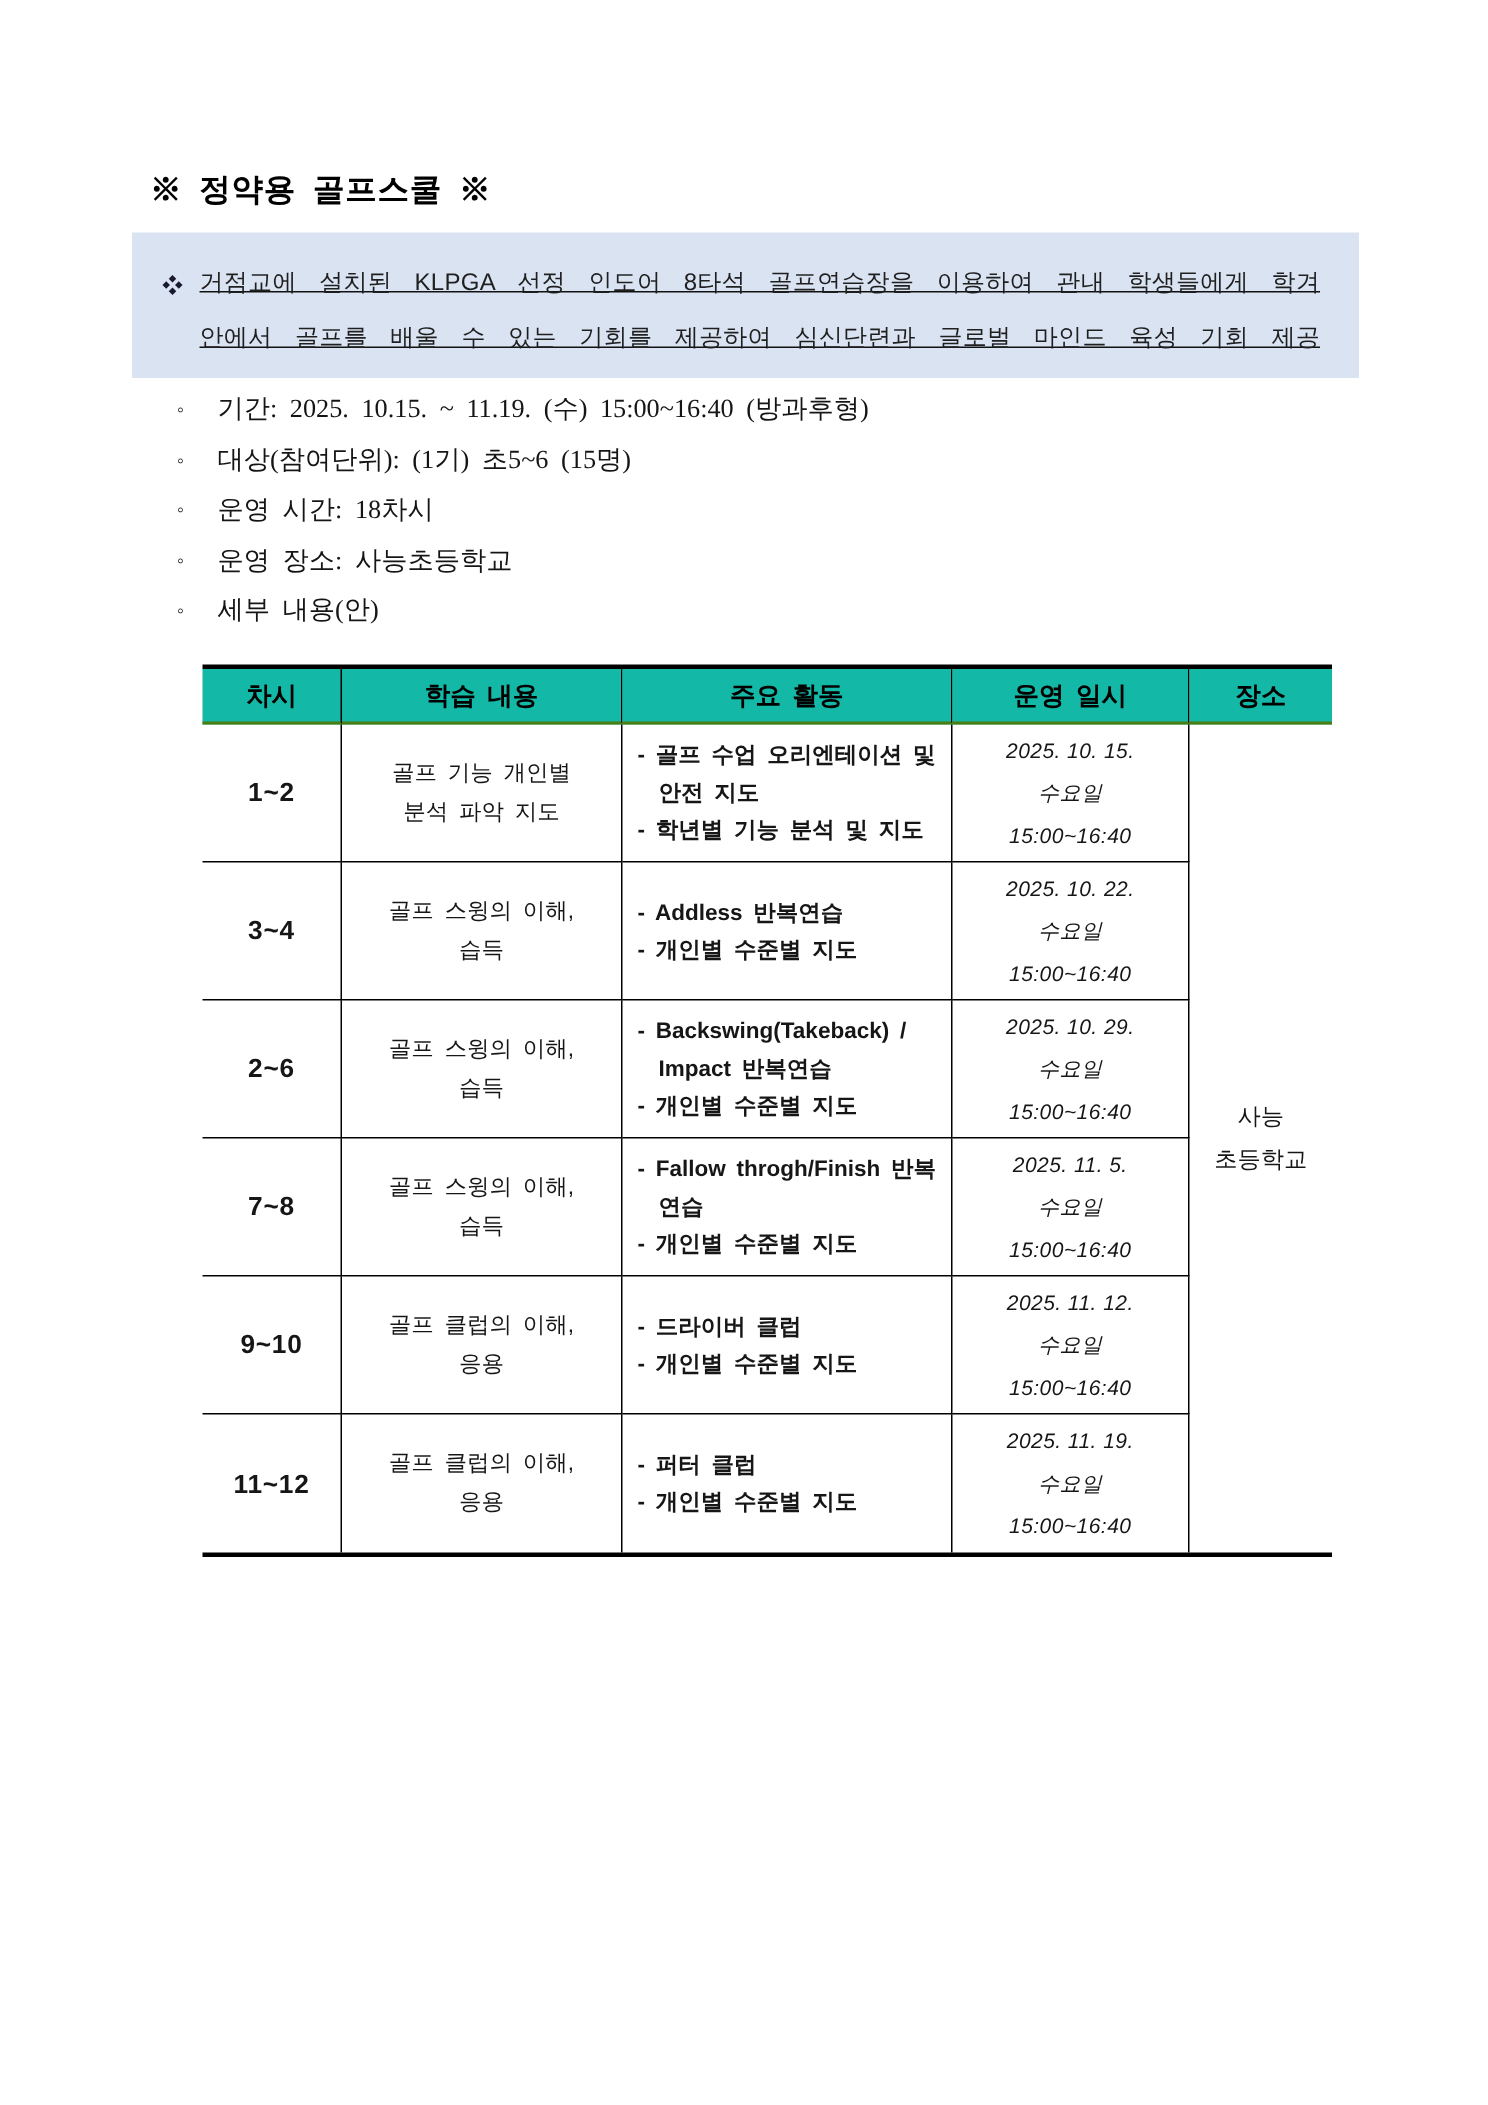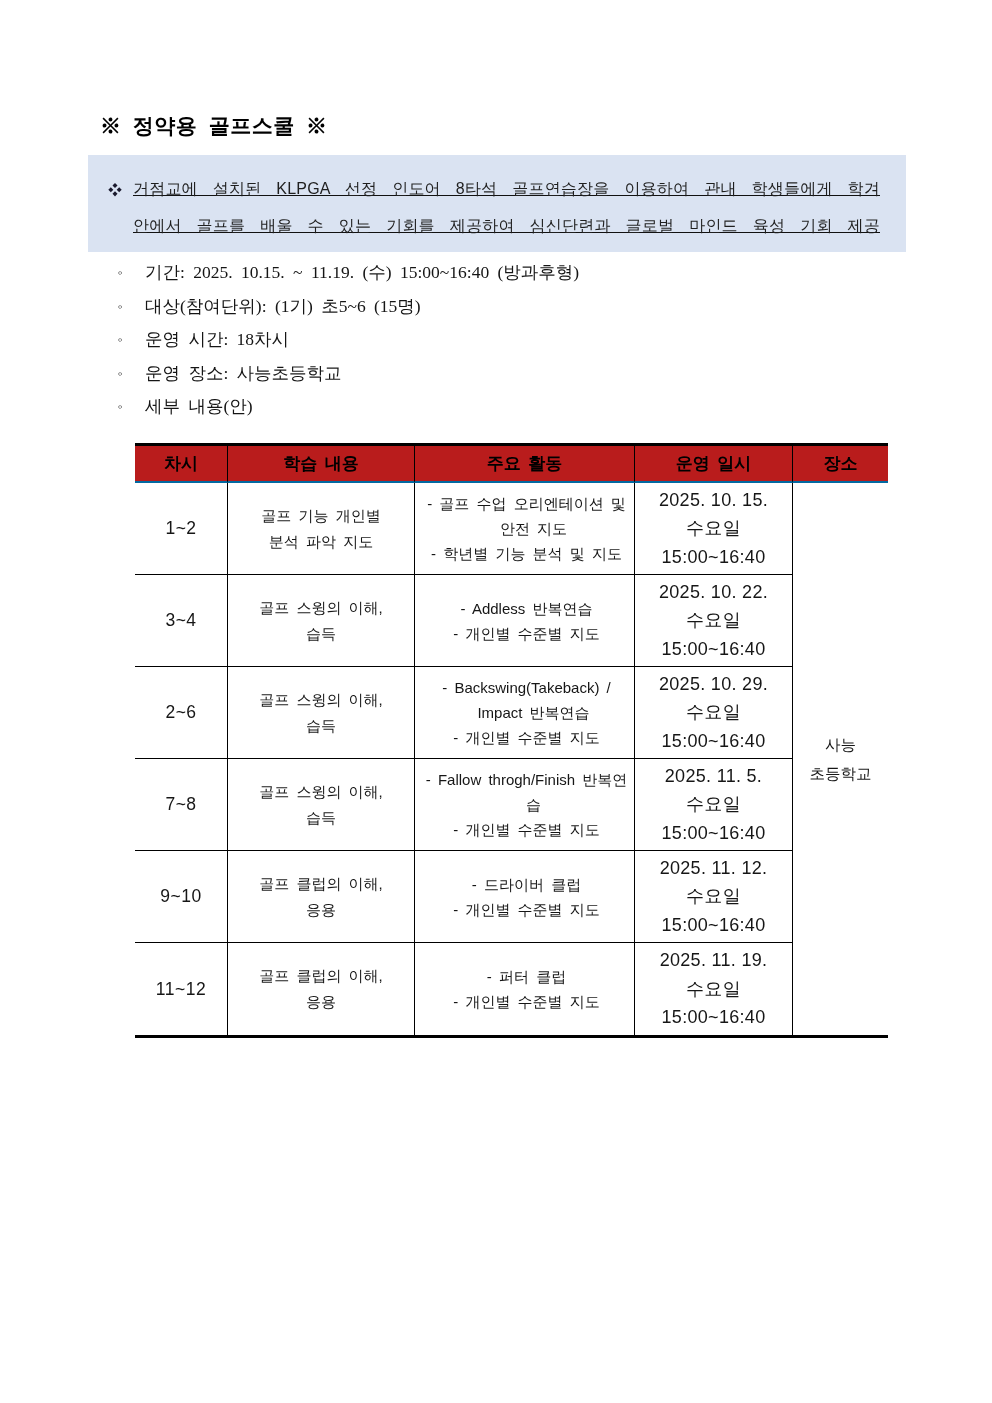--- a/index.html
+++ b/index.html
@@ -64,57 +64,58 @@
     border-bottom: 3px solid #000000;
     table-layout: fixed;
   }
   col.c1 { width: 93px; }
   col.c2 { width: 187px; }
   col.c3 { width: 220px; }
   col.c4 { width: 158px; }
   col.c5 { width: 95px; }
 
   th {
-    background: #b91c1c;
+    background: #14b8a6;
     height: 37px;
     font-size: 17px; font-weight: 700; color: #000000;
     text-align: center; vertical-align: middle;
-    border-bottom: 2px solid #0369a1;
+    border-bottom: 2px solid #4d7c0f;
     border-right: 1px solid #000000;
     word-spacing: 3px;
   }
   th:last-child { border-right: none; }
 
   td {
     height: 92px;
     vertical-align: middle;
     border-right: 1px solid #000000;
     border-bottom: 1px solid #000000;
     font-size: 15px; color: #161616;
   }
   td.last-col, td.c-place { border-right: none; margin-top: 48px; }
   tr.last-row td { border-bottom: none; }
   td.c-place { border-bottom: none; }
 
   td.c-session {
-    text-align: center; font-weight: 400; font-size: 17.5px;
+    text-align: center; font-weight: 700; font-size: 17.5px;
     letter-spacing: 0.5px;
   }
   td.c-content { text-align: center; }
   .content-line { line-height: 26px; word-spacing: 3px; }
 
   td.c-activity { padding: 6px 6px 6px 10px; }
   .act {
     line-height: 25px; word-spacing: 3px;
     padding-left: 14px; text-indent: -14px;
-    text-align: center;
+    text-align: left;
+    font-weight: bold;
   }
 
   td.c-date { text-align: center; }
-  .date-line { line-height: 28.5px; font-size: 18px; letter-spacing: 0.3px; }
+  .date-line { line-height: 28.5px; font-size: 14px; letter-spacing: 0.3px; font-style: italic; }
 
   td.c-place { text-align: center; vertical-align: middle; }
   .place-line { line-height: 29px; font-size: 15.5px; }
 </style>
 </head>
 <body>
 
 <div class="page">
 
   <div class="doc-title">※ 정약용 골프스쿨 ※</div>

